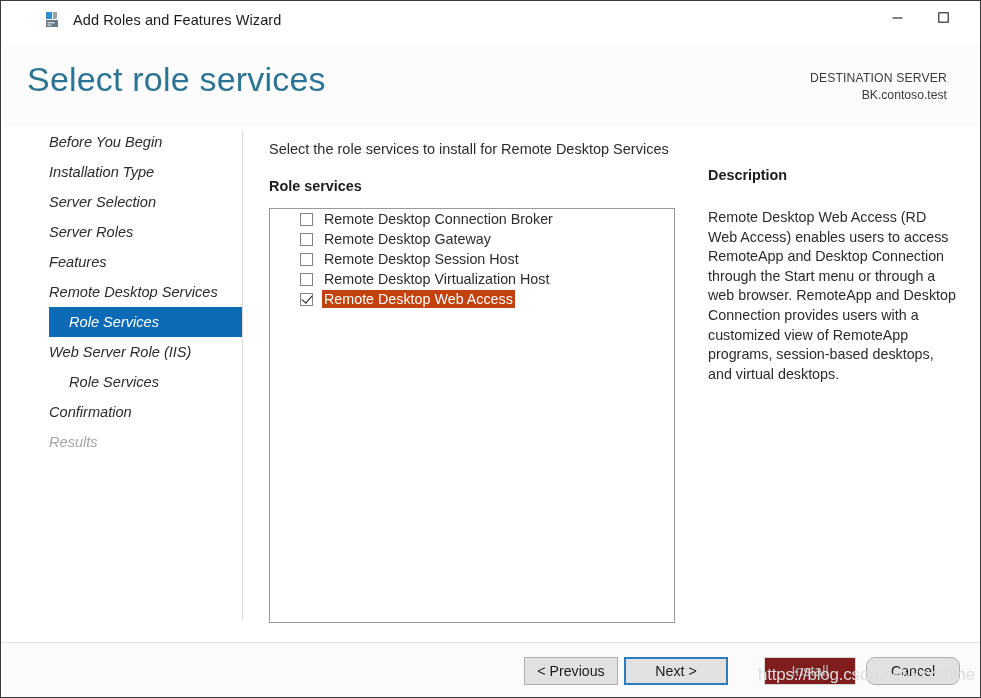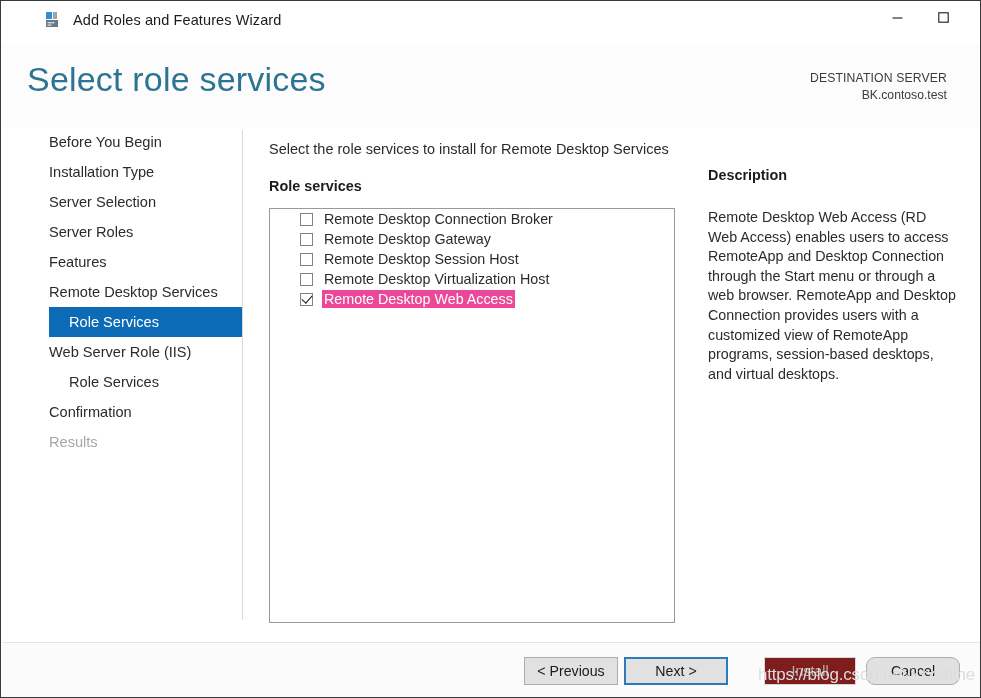--- a/index.html
+++ b/index.html
@@ -122,20 +122,21 @@
   .nav-item {
     position: relative;
     height: 30px;
     display: flex;
     align-items: center;
     padding-left: 47px;
     font-size: 14.6px;
     color: #2b2b2b;
     box-sizing: border-box;
     white-space: nowrap;
+    font-style: italic;
   }
   .nav-item.sub { padding-left: 67px; }
   .nav-item.selected {
     background: #0c6ab7;
     color: #ffffff;
     margin-left: 47px;
     padding-left: 20px;
     width: 193px;
   }
   .nav-item.disabled { color: #a6a6a6; }
@@ -206,21 +207,21 @@
     transform: rotate(42deg);
   }
   .svc-label {
     font-size: 14.3px;
     color: #2b2b2b;
     white-space: nowrap;
     padding: 0 2px;
     line-height: 18px;
   }
   .svc-row.selected .svc-label {
-    background: #ec4899;
+    background: #c2410c;
     color: #ffffff;
   }
 
   .desc-panel {
     position: absolute;
     left: 465px; top: 81px;
     width: 248px;
   }
   .desc-text {
     font-size: 14.3px;

